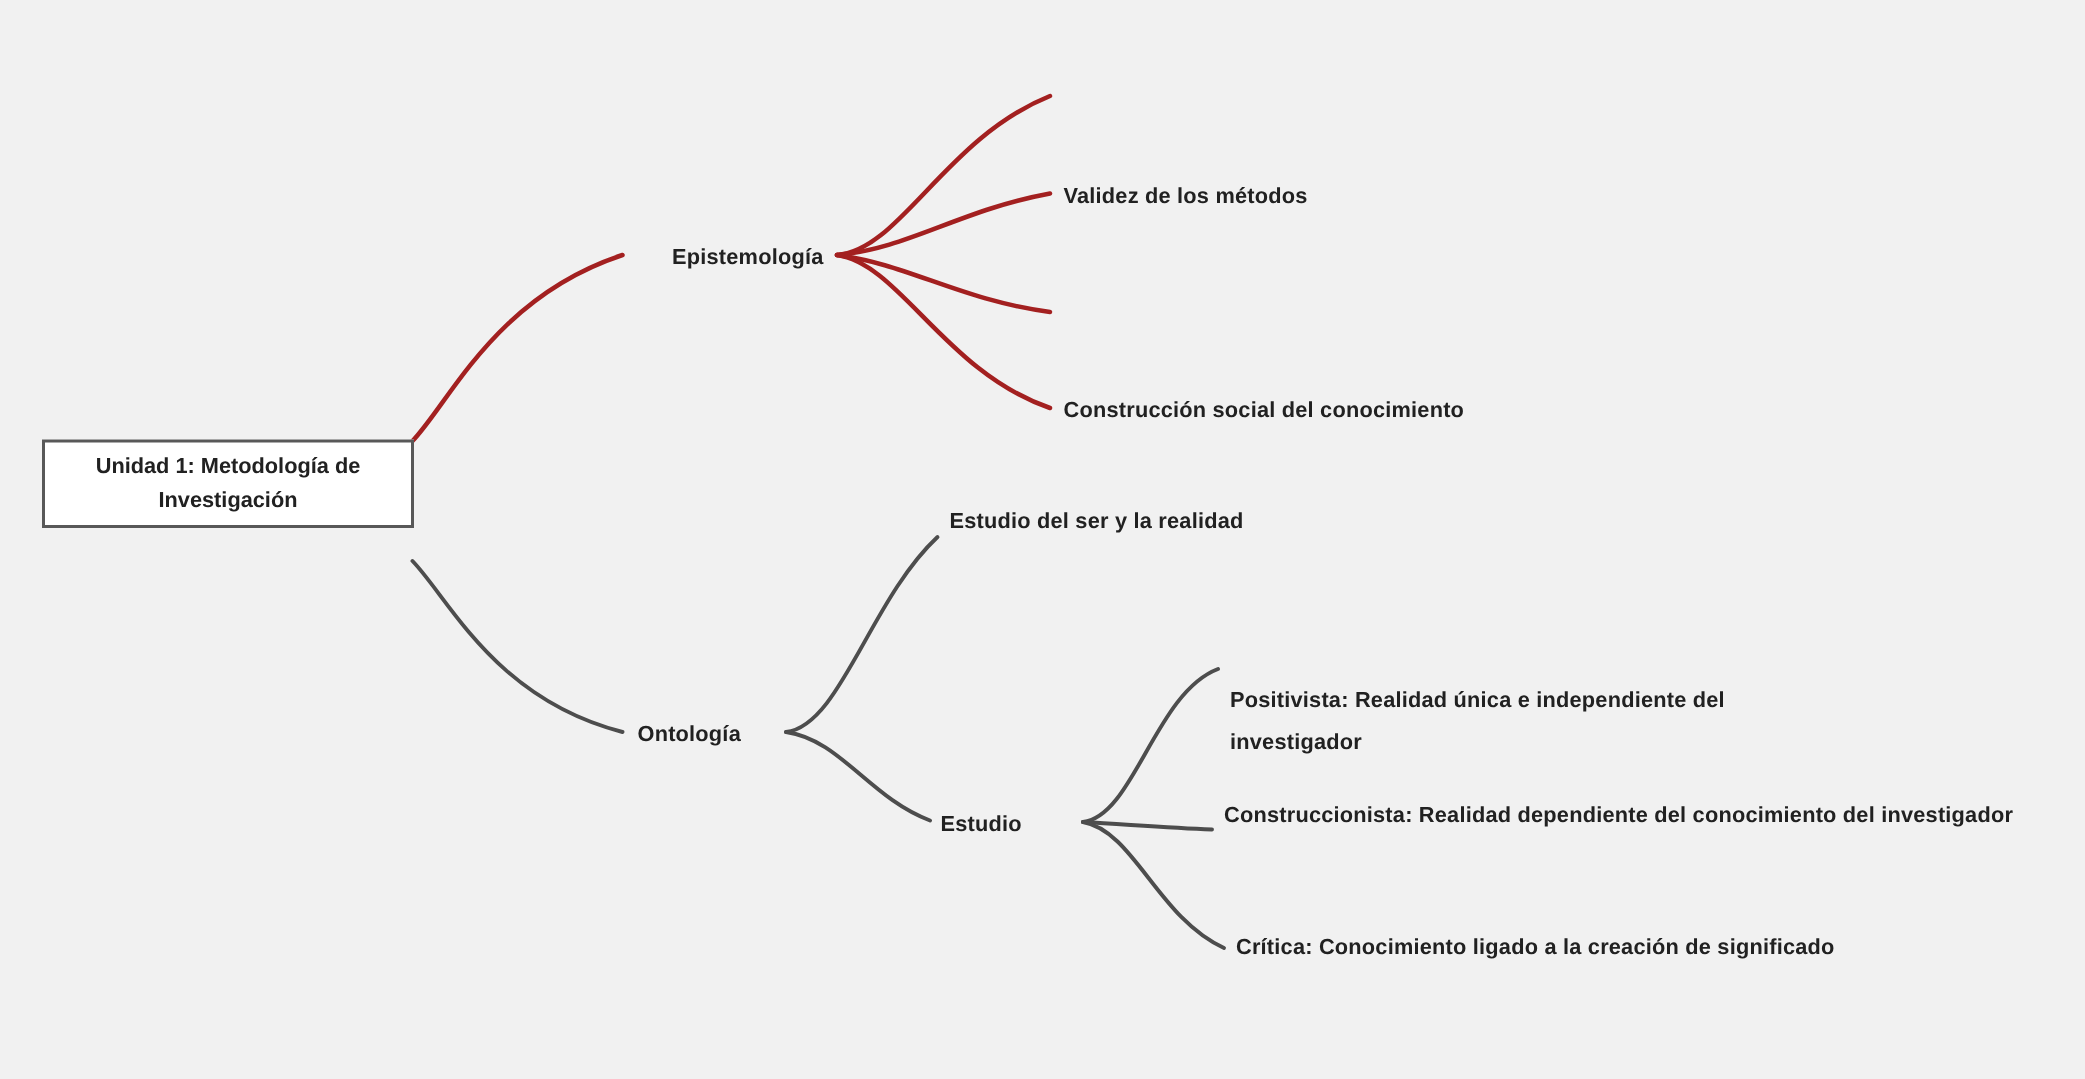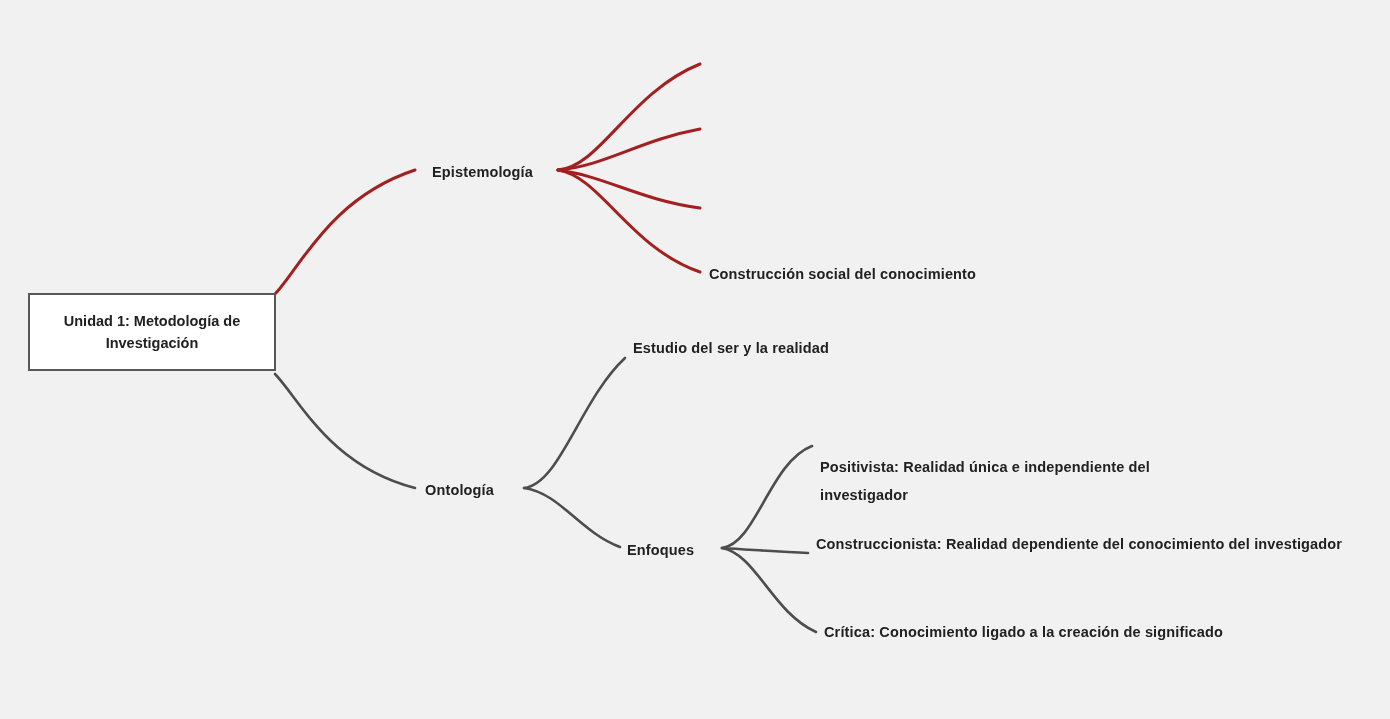--- a/index.html
+++ b/index.html
@@ -41,21 +41,21 @@
   }
   .node-label.wrap {
     white-space: normal;
     line-height: 1.93;
   }
   .root-box {
     position: absolute;
     left: 28px;
     top: 293px;
     width: 248px;
-    height: 78px;
+    height: 59px;
     box-sizing: border-box;
     background: #ffffff;
     border: 2px solid #585858;
     display: flex;
     align-items: center;
     justify-content: center;
     text-align: center;
   }
   .root-box .root-text {
     font-size: 14.5px;
@@ -86,25 +86,26 @@
 
     <path d="M 722 548 C 756 544 770 462 812 446" fill="none" stroke="#4d4d4d" stroke-width="2.6" stroke-linecap="round"></path>
     <path d="M 722 548 C 756 550 780 552 808 553" fill="none" stroke="#4d4d4d" stroke-width="2.6" stroke-linecap="round"></path>
     <path d="M 722 548 C 756 554 772 612 816 632" fill="none" stroke="#4d4d4d" stroke-width="2.6" stroke-linecap="round"></path>
   </svg>
 
   <div class="root-box">
     <div class="root-text">Unidad 1: Metodología de Investigación</div>
   </div>
 
-  <div class="node-label" style="left:432px; top:158px;">Epistemología</div>
+  <div class="node-label" style="left:448px; top:158px;">Epistemología</div>
   <div class="node-label" style="left:425px; top:476px;text-align:center;">Ontología</div>
 
+  <div class="node-label" style="left:709px; top:117px;">Validez de los métodos</div>
   <div class="node-label" style="left:633px; top:334px;">Estudio del ser y la realidad</div>
 
   <div class="node-label" style="left:709px; top:260px;">Construcción social del conocimiento</div>
-  <div class="node-label" style="left:627px; top:536px;">Enfoques</div>
+  <div class="node-label" style="left:627px; top:536px;">Estudio</div>
 
   <div class="node-label wrap" style="left:820px; top:422px; width:420px;margin-top:32px;">Positivista: Realidad única e independiente del investigador</div>
   <div class="node-label wrap" style="left:824px; top:619px; width:520px;">Crítica: Conocimiento ligado a la creación de significado</div>
   <div class="node-label wrap" style="left:816px; top:531px; width:532px;">Construccionista: Realidad dependiente del conocimiento del investigador</div>
 
 </div>
 
 </body></html>

